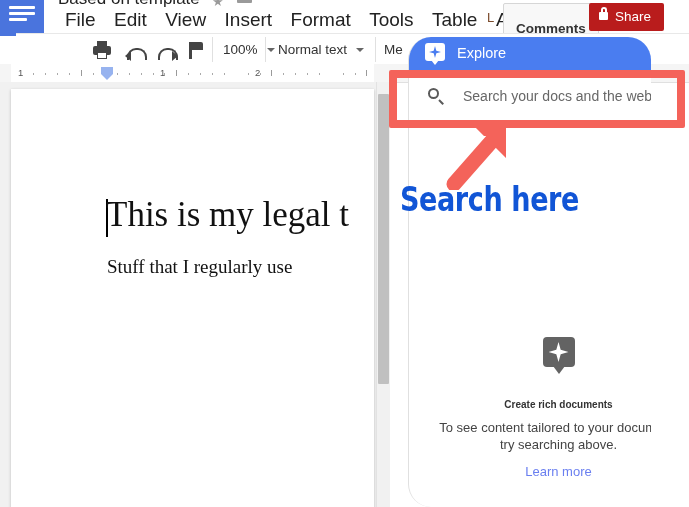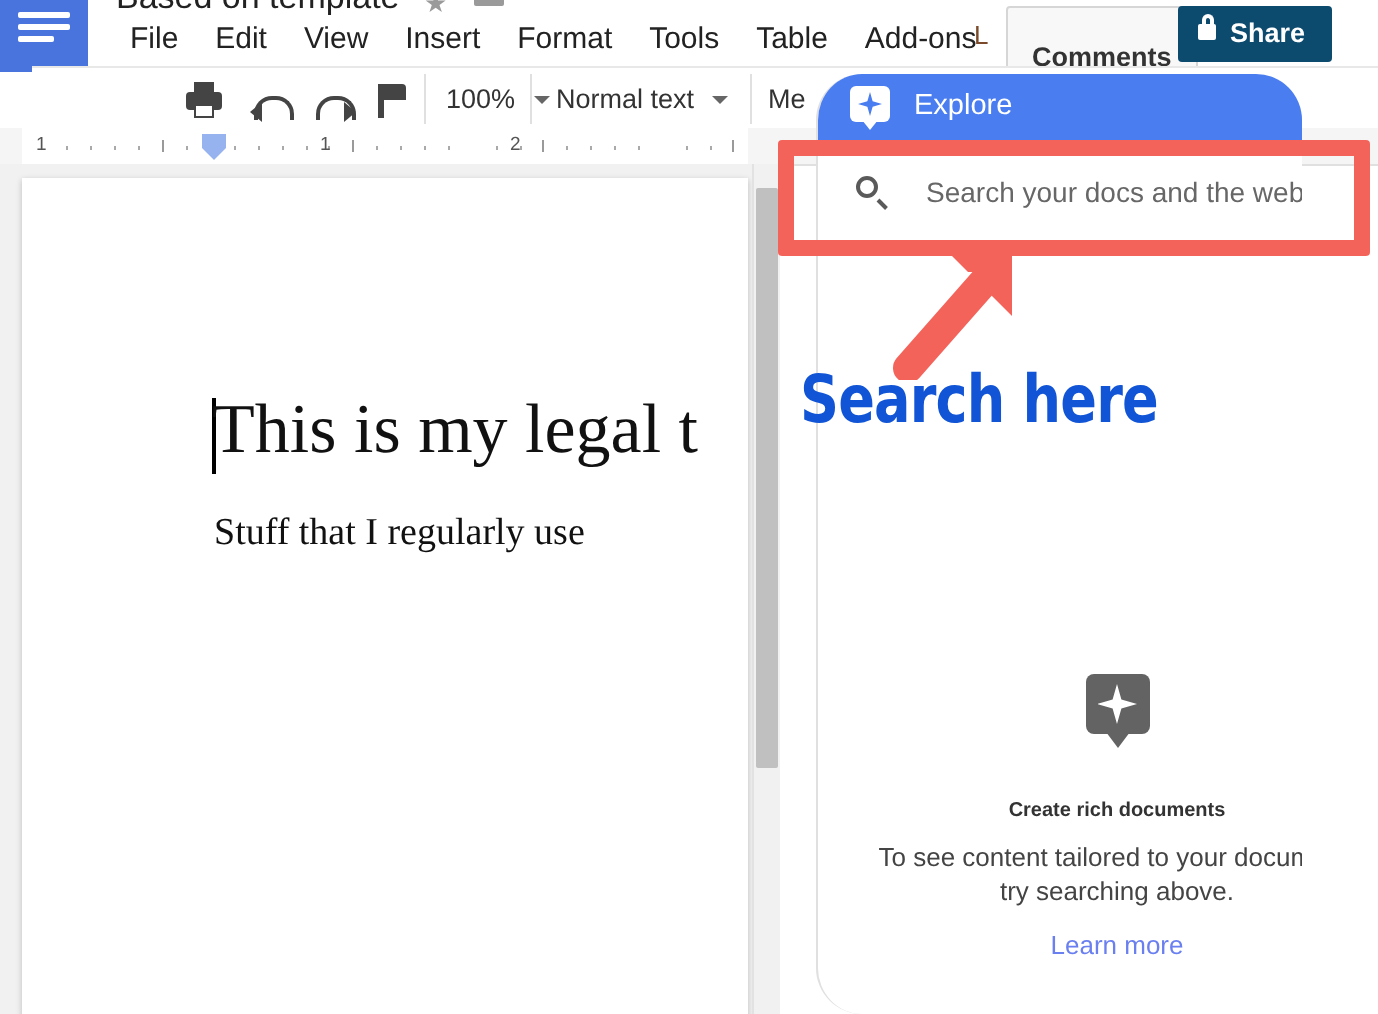--- a/index.html
+++ b/index.html
@@ -68,21 +68,21 @@
 
   
   #menubar {
     position: absolute;
     left: 58px; top: 9px;
     height: 22px;
     white-space: nowrap;
   }
   .menu-item {
     display: inline-block;
-    font-size: 15px;
+    font-size: 19px;
     color: #222222;
     padding: 0 7px;
     line-height: 22px;
     cursor: default;
   }
 
   
   #last-edit {
     position: absolute;
     left: 487px; top: 10px;
@@ -108,24 +108,24 @@
     white-space: nowrap;
   }
 
   #share-button {
     position: absolute;
     left: 589px; top: 3px;
     height: 28px;
     line-height: 28px;
     padding: 0 13px 0 10px;
     border-radius: 2px;
-    background: #0c4a6e;
+    background: #b91c1c;
     color: #ffffff;
     font-size: 13.5px;
-    font-weight: bold;
+    font-weight: normal;
     white-space: nowrap;
   }
   #share-button .lock {
     display: inline-block;
     vertical-align: middle;
     margin-right: 7px;
     position: relative;
     width: 9px; height: 8px;
     background: #ffffff;
     border-radius: 1px;

